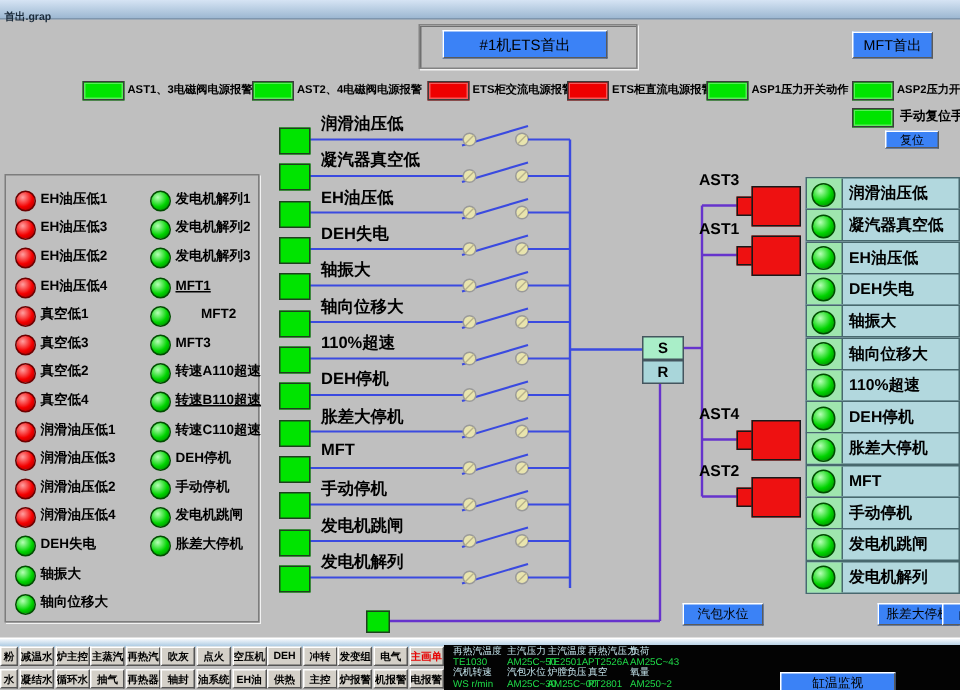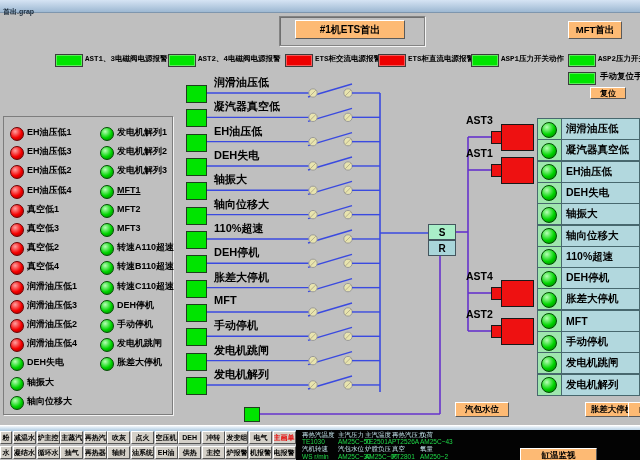--- a/index.html
+++ b/index.html
@@ -5,27 +5,27 @@
   html,body{margin:0;padding:0;background:#888;}
   #screen{position:relative;width:640px;height:460px;overflow:hidden;background:#bfbfbf;
     font-family:"Liberation Sans","DejaVu Sans",sans-serif;color:#000;}
   .titlebar{position:absolute;left:0;top:0;width:640px;height:12px;
     background:linear-gradient(180deg,#d6e4f4,#9db8d2);border-bottom:1px solid #7e96ae;}
   .titlebar span{font-size:7px;line-height:12px;padding-left:3px;color:#1a2a3a;font-weight:bold;}
   svg{position:absolute;left:0;top:0;}
   .led{position:absolute;width:26px;height:11px;border:1px solid #3c3c3c;box-shadow:inset 0 0 0 1px rgba(255,255,255,.35);}
   .led.green{background:#00e400;}
   .led.red{background:#ee0000;}
-  .led-label{position:absolute;font-weight:bold;font-size:7.5px;line-height:13px;white-space:nowrap;font-family:Liberation Mono, monospace;}
+  .led-label{position:absolute;font-weight:bold;font-size:7.5px;line-height:13px;white-space:nowrap;}
   .dot{position:absolute;width:12px;height:12px;border-radius:50%;}
   .dot.red{background:radial-gradient(circle at 35% 30%,#ffa0a0,#f40000 55%,#8d0000);border:1px solid #6b0000;}
   .dot.green{background:radial-gradient(circle at 35% 30%,#b6ffb6,#00d400 55%,#006d00);border:1px solid #004d00;}
   .dot-label{position:absolute;font-weight:bold;font-size:9px;line-height:13px;white-space:nowrap;}
-  .btn3d{position:absolute;background:#fdba74;border:1px solid;border-color:#ffffff #5a5a5a #5a5a5a #ffffff;
-    display:flex;align-items:center;justify-content:center;font-weight:bold;box-sizing:border-box;}
+  .btn3d{position:absolute;background:#3b82f6;border:1px solid;border-color:#ffffff #5a5a5a #5a5a5a #ffffff;
+    display:flex;align-items:center;justify-content:center;font-weight:normal;box-sizing:border-box;}
   .main-frame{position:absolute;left:279px;top:16px;width:144px;height:28px;border:1px solid #838383;
     box-shadow:inset 1px 1px 0 #6f6f6f,1px 1px 0 #f4f4f4;}
   .main-btn{left:295px;top:20px;width:110px;height:19px;font-size:10px;}
   .mft-btn{left:568px;top:21px;width:54px;height:18px;font-size:9.5px;}
   .reset-btn{left:590px;top:87px;width:36px;height:12px;font-size:8px;}
   .eh-label{position:absolute;left:452px;top:35px;font-weight:bold;font-size:9.5px;white-space:nowrap;}
   .panel-title{position:absolute;font-weight:bold;font-size:12.5px;color:#e60000;white-space:nowrap;}
   .lpanel{position:absolute;left:3px;top:116px;width:168px;height:297px;border:1px solid #7d7d7d;
     box-shadow:1px 1px 0 #f2f2f2;}
   .diag-label{position:absolute;font-weight:bold;font-size:11px;white-space:nowrap;}
@@ -256,27 +256,27 @@
     <div class="dot-label" style="left: 27px; top: 394.8px;">轴向位移大</div>
     <div class="dot green" style="left: 100px; top: 127px;"></div>
     <div class="dot-label" style="left: 117px; top: 126px;">发电机解列1</div>
     <div class="dot green" style="left: 100px; top: 146.2px;"></div>
     <div class="dot-label" style="left: 117px; top: 145.2px;">发电机解列2</div>
     <div class="dot green" style="left: 100px; top: 165.4px;"></div>
     <div class="dot-label" style="left: 117px; top: 164.4px;">发电机解列3</div>
     <div class="dot green" style="left: 100px; top: 184.6px;"></div>
     <div class="dot-label" style="left: 117px; top: 183.6px; text-decoration: underline;">MFT1</div>
     <div class="dot green" style="left: 100px; top: 203.8px;"></div>
-    <div class="dot-label" style="left: 117px; top: 202.8px;">MFT2</div>
+    <div class="dot-label" style="left: 134px; top: 202.8px;">MFT2</div>
     <div class="dot green" style="left: 100px; top: 223px;"></div>
     <div class="dot-label" style="left: 117px; top: 222px;">MFT3</div>
     <div class="dot green" style="left: 100px; top: 242.2px;"></div>
     <div class="dot-label" style="left: 117px; top: 241.2px;">转速A110超速</div>
     <div class="dot green" style="left: 100px; top: 261.4px;"></div>
-    <div class="dot-label" style="left: 117px; top: 260.4px;">转速B110超速</div>
+    <div class="dot-label" style="left: 117px; top: 260.4px; text-decoration: underline;">转速B110超速</div>
     <div class="dot green" style="left: 100px; top: 280.6px;"></div>
     <div class="dot-label" style="left: 117px; top: 279.6px;">转速C110超速</div>
     <div class="dot green" style="left: 100px; top: 299.8px;"></div>
     <div class="dot-label" style="left: 117px; top: 298.8px;">DEH停机</div>
     <div class="dot green" style="left: 100px; top: 319px;"></div>
     <div class="dot-label" style="left: 117px; top: 318px;">手动停机</div>
     <div class="dot green" style="left: 100px; top: 338.2px;"></div>
     <div class="dot-label" style="left: 117px; top: 337.2px;">发电机跳闸</div>
     <div class="dot green" style="left: 100px; top: 357.4px;"></div>
     <div class="dot-label" style="left: 117px; top: 356.4px;">胀差大停机</div>

